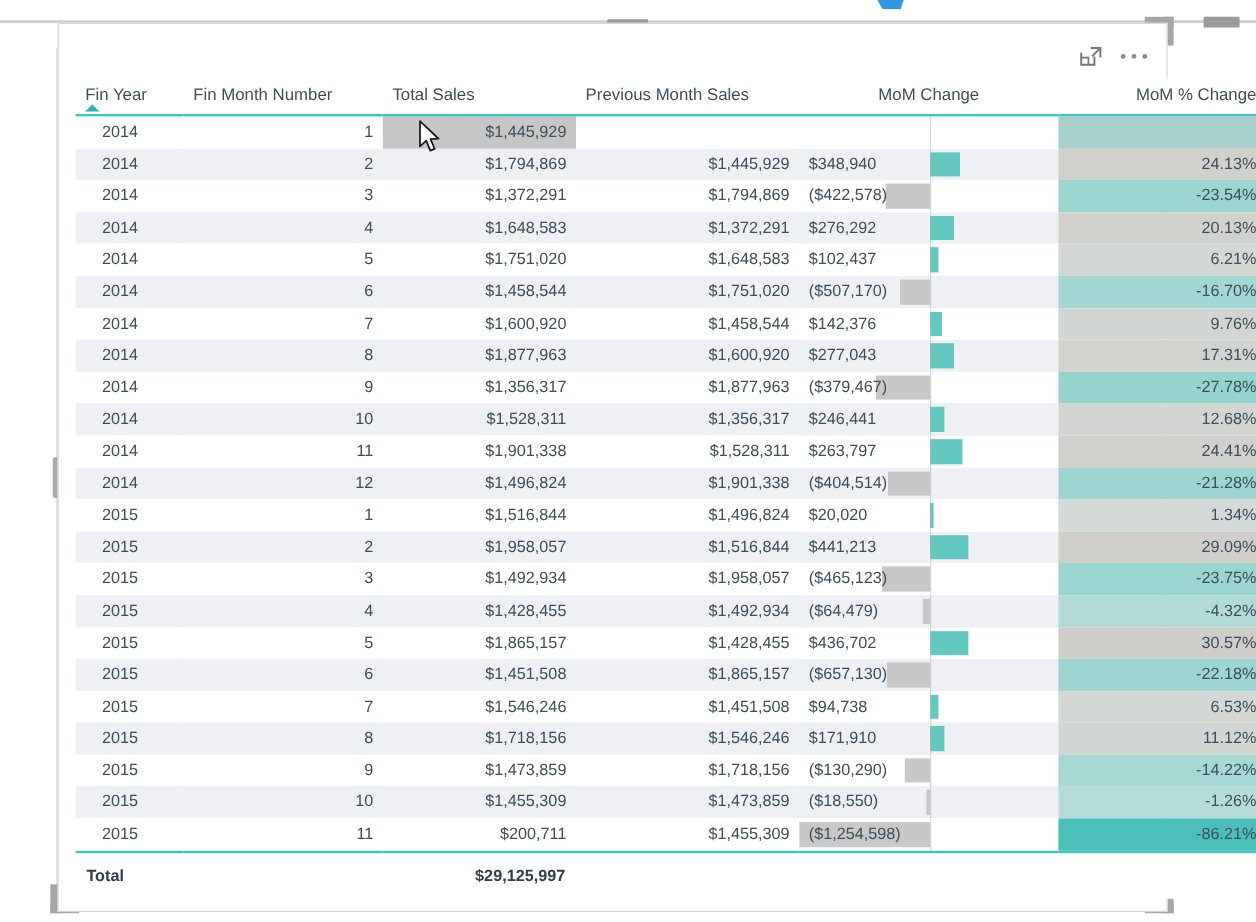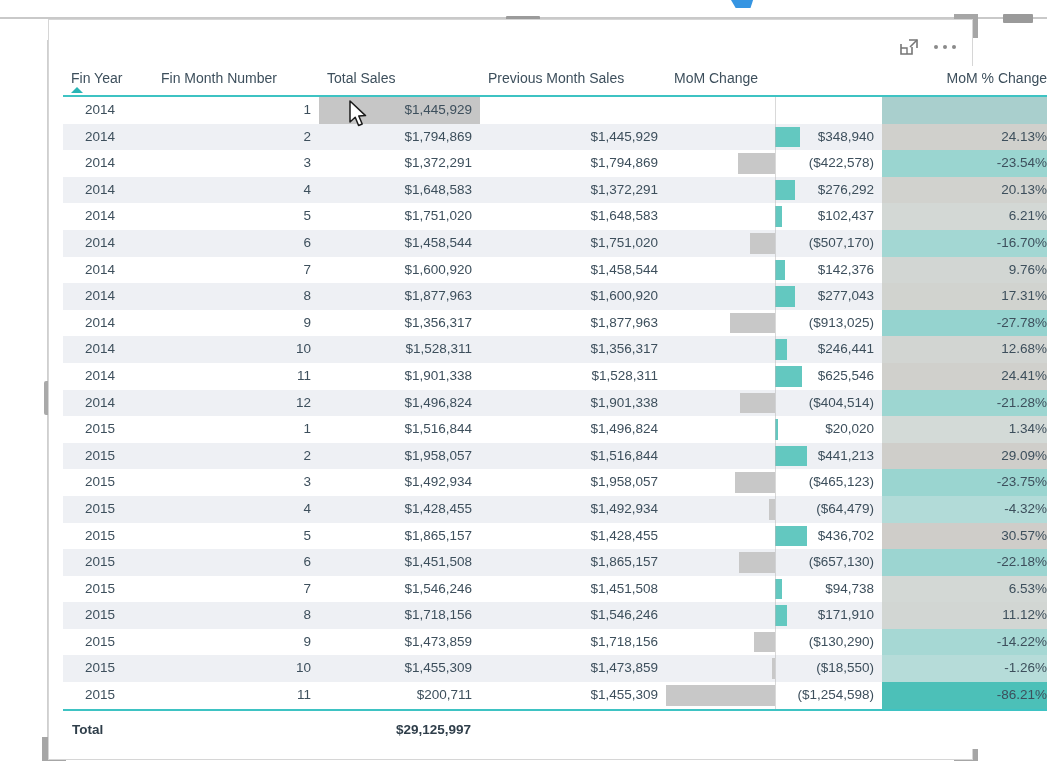--- a/index.html
+++ b/index.html
@@ -62,42 +62,42 @@
   table{border-collapse:collapse;width:896px;table-layout:fixed;font-size:13.5px;color:#37474f;}
   thead th{
     font-weight:400;color:#3d4f5c;font-size:14px;
     padding:4px 8px 9px 8px;vertical-align:bottom;
     border-bottom:2px solid #3ec3c3;background:#ffffff;position:relative;
   }
   th.c-year{text-align:left;width:74px;}
   th.c-month{text-align:left;width:150px;}
   th.c-total{text-align:left;width:145px;}
   th.c-prev{text-align:left;width:170px;}
-  th.c-mom{text-align:left;width:200px;}
+  th.c-mom{text-align:center;width:200px;}
   th.c-pct{text-align:right;width:157px;padding-right:10px;}
   .sort-caret{position:absolute;left:8px;bottom:2px;width:0;height:0;
     border-left:6px solid transparent;border-right:6px solid transparent;border-bottom:6px solid #29b5b5;}
 
   tbody td{padding:0;height:26.6px;font-size:13.5px;color:#3d4f5c;}
   .cell-pad{padding:0 8px;line-height:26.6px;white-space:nowrap;}
   .num{text-align:right;}
   .yr{text-align:left;padding-left:22px;}
   tbody tr.odd{background:#eef0f4;}
   tbody tr.even{background:#ffffff;}
 
   
   td.sel .cell-pad{background:#c6c6c6;}
 
   
   td.mom{position:relative;overflow:hidden;}
   td.mom .bar{position:absolute;top:3px;bottom:3px;}
   td.mom .bar.pos{background:#63c8c0;}
   td.mom .bar.neg{background:#c8c8c8;}
   td.mom .zeroline{position:absolute;top:0;bottom:0;width:1px;background:#b9b9b9;opacity:.55;}
-  td.mom .val{position:relative;z-index:2;text-align:right;padding:0 8px;line-height:26.6px;white-space:nowrap;}
+  td.mom .val{position:relative;z-index:2;text-align:left;padding:0 8px;line-height:26.6px;white-space:nowrap;}
 
   
   td.pct{position:relative;}
   td.pct .fill{position:absolute;inset:0;}
   td.pct .val{position:relative;z-index:2;text-align:right;padding:0 10px;line-height:26.6px;white-space:nowrap;}
 
   
   tr.total-row td{border-top:2px solid #3ec3c3;height:36px;font-weight:bold;color:#2f3e4a;background:#ffffff;}
   tr.total-row .cell-pad{line-height:36px;font-weight:bold;}
 
@@ -361,21 +361,21 @@
             </td>
             <td>
               <div class="cell-pad num">$1,356,317</div>
             </td>
             <td>
               <div class="cell-pad num">$1,877,963</div>
             </td>
             <td class="mom">
               <span class="bar neg" style="left:64px;width:45px;"></span>
               <span class="zeroline" style="left:109px;"></span>
-              <div class="val">($913,025)</div>
+              <div class="val">($379,467)</div>
             </td>
             <td class="pct">
               <span class="fill" style="background:rgb(149,211,207);"></span>
               <div class="val">-27.78%</div>
             </td>
           </tr>
           <tr class="odd">
             <td>
               <div class="cell-pad yr">2014</div>
             </td>
@@ -407,21 +407,21 @@
             </td>
             <td>
               <div class="cell-pad num">$1,901,338</div>
             </td>
             <td>
               <div class="cell-pad num">$1,528,311</div>
             </td>
             <td class="mom">
               <span class="bar pos" style="left:109px;width:27px;"></span>
               <span class="zeroline" style="left:109px;"></span>
-              <div class="val">$625,546</div>
+              <div class="val">$263,797</div>
             </td>
             <td class="pct">
               <span class="fill" style="background:rgb(208,208,204);"></span>
               <div class="val">24.41%</div>
             </td>
           </tr>
           <tr class="odd">
             <td>
               <div class="cell-pad yr">2014</div>
             </td>

